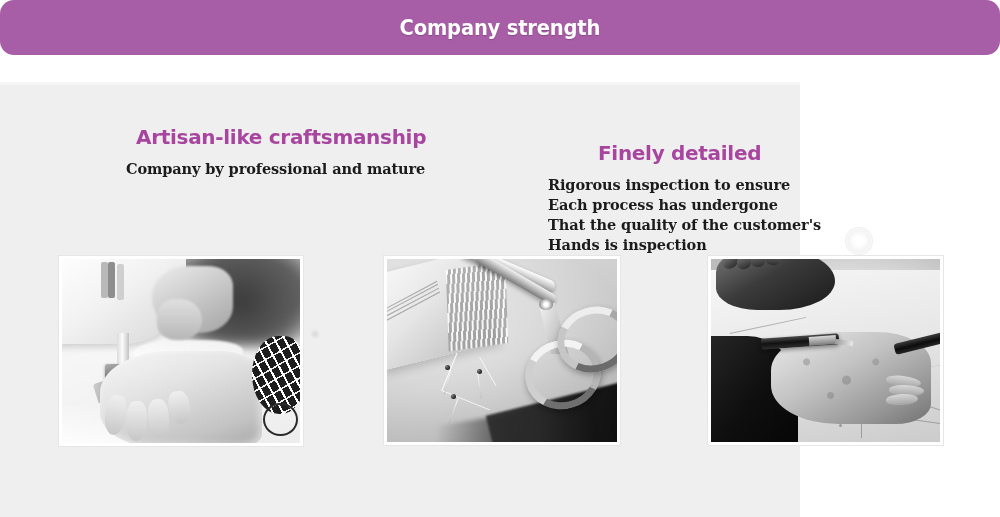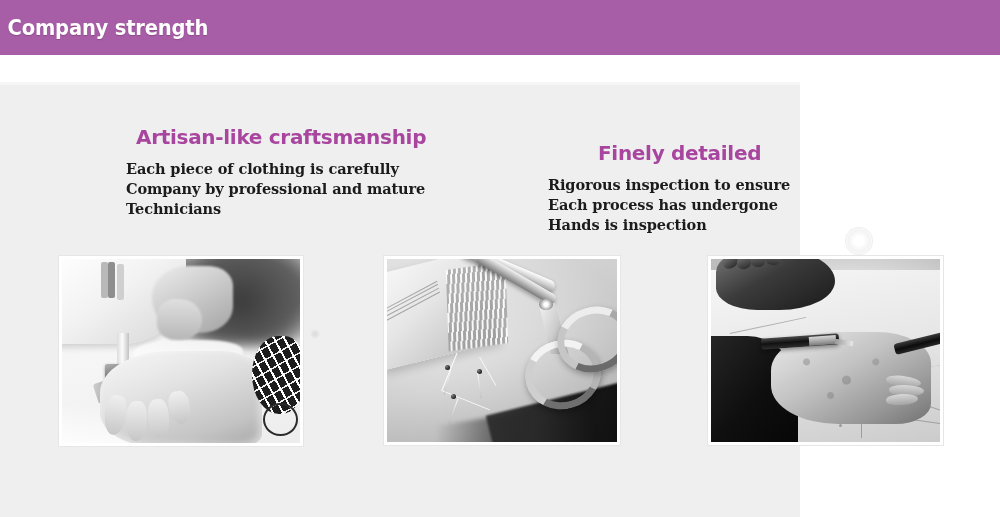--- a/index.html
+++ b/index.html
@@ -18,21 +18,22 @@
   
   #banner {
     position: absolute;
     left: 0;
     top: 0;
     width: 1000px;
     height: 55px;
     background: #a75ea6;
     display: flex;
     align-items: center;
-    justify-content: flex-start;
+    justify-content: center;
+    border-radius: 14px;
   }
   #banner-title {
     color: #ffffff;
     font-family: "DejaVu Sans", sans-serif;
     font-size: 21px;
     font-weight: bold;
     letter-spacing: -0.2px;
     text-shadow: 0 1px 1px rgba(90,35,90,0.35);
     transform: scaleX(0.93);
   }
@@ -428,31 +429,30 @@
   <div id="banner-title">Company strength</div>
 </div>
 
 <div id="gutter"></div>
 
 <div id="panel">
 
   <div class="col" id="col-1">
     <div class="col-heading">Artisan-like craftsmanship</div>
     <div class="col-body">
-      <div>Each piece of clothing is carefully</div>
       <div>Company by professional and mature</div>
-      <div>Technicians</div>
     </div>
   </div>
 
   <div class="col" id="col-2">
     <div class="col-heading">Finely detailed</div>
     <div class="col-body">
       <div>Rigorous inspection to ensure</div>
       <div>Each process has undergone</div>
+      <div>That the quality of the customer's</div>
       <div>Hands is inspection</div>
     </div>
   </div>
 
   <div class="photo" id="photo-1">
     <div class="photo-inner">
       <div class="p1-bg"></div>
       <div class="p1-hair"></div>
       <div class="p1-machine">
         <div class="p1-machine-slot"></div>

